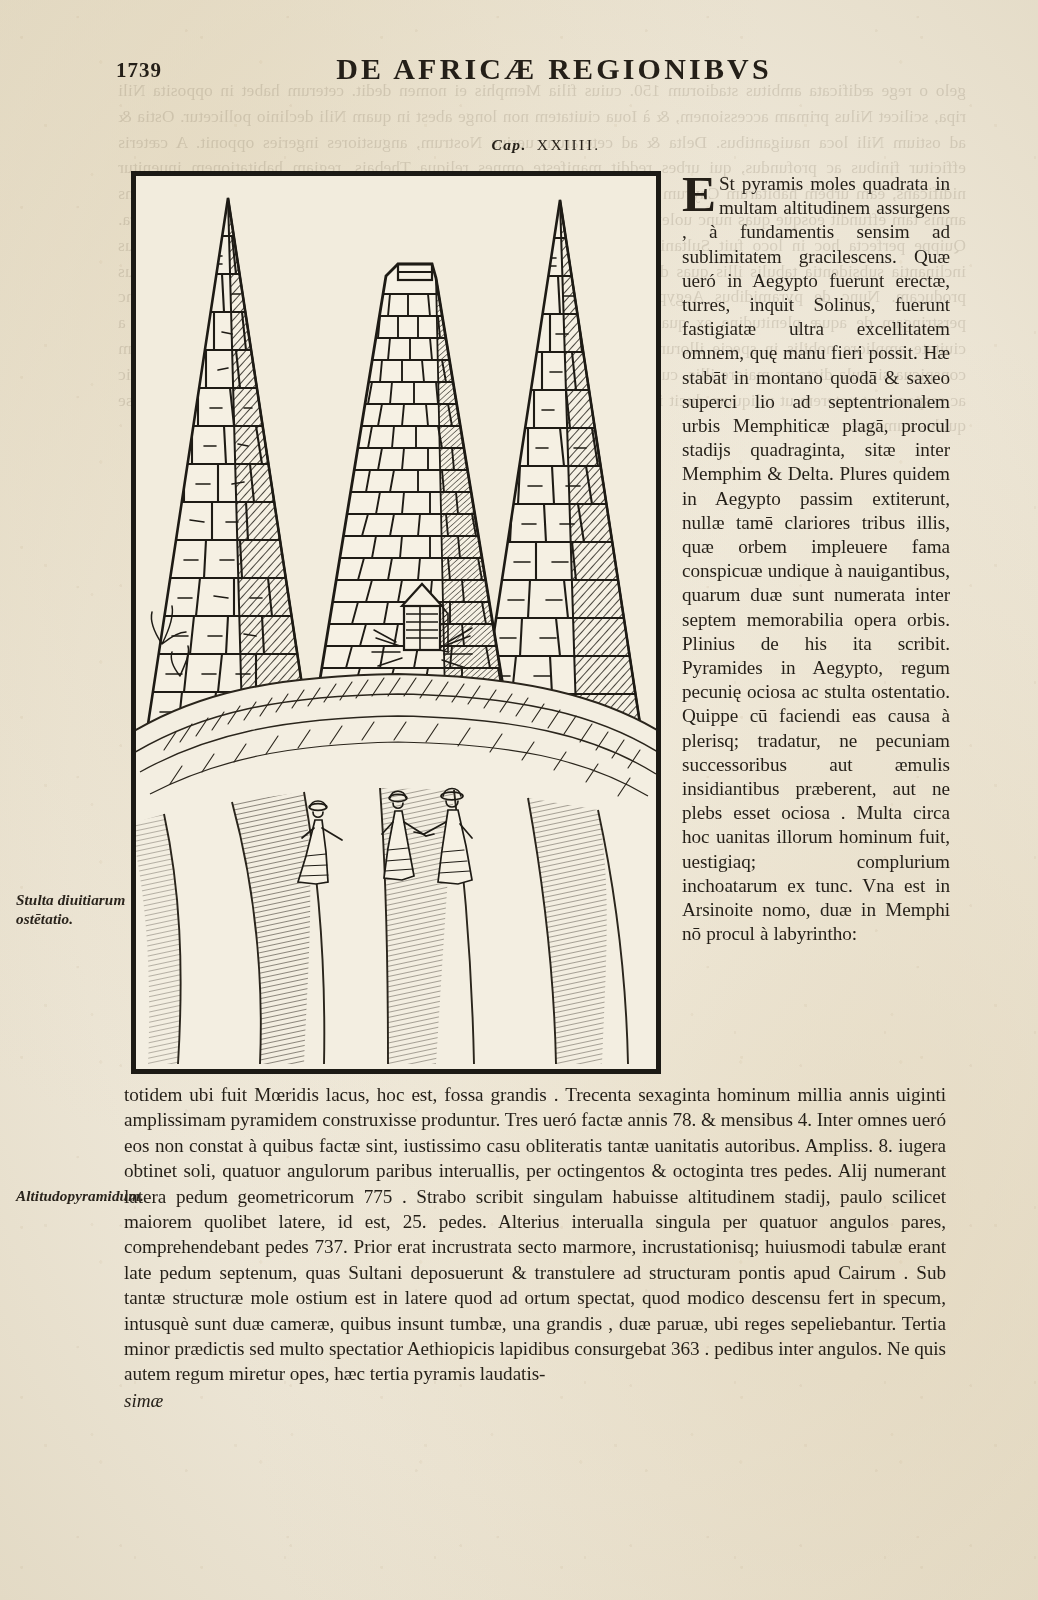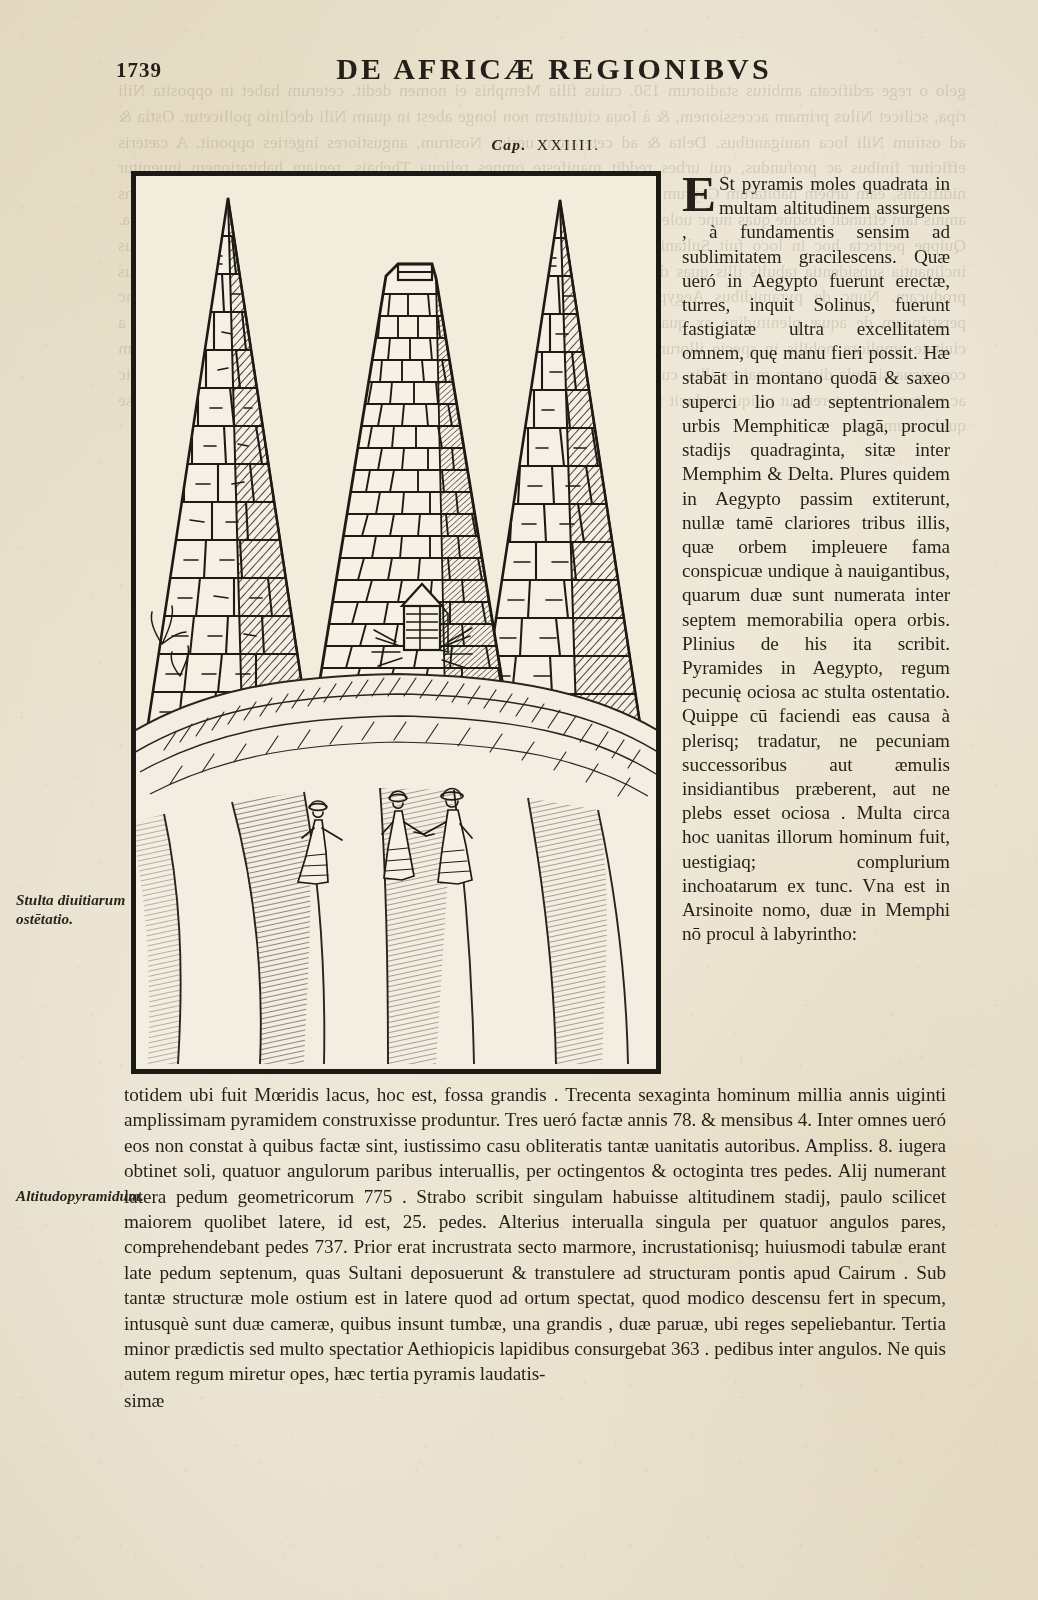--- a/index.html
+++ b/index.html
@@ -136,20 +136,21 @@
     width: 822px;
     font-size: 19.2px;
     line-height: 25.4px;
     text-align: justify;
     text-align-last: left;
     letter-spacing: -.05px;
   }
   #bottom-text .tail {
     display: block;
     text-align: right;
+    font-style: italic;
     margin-top: 1px;
     padding-right: 8px;
   }
 
   
   .marginal {
     position: absolute;
     left: 16px;
     width: 112px;
     font-style: italic;

